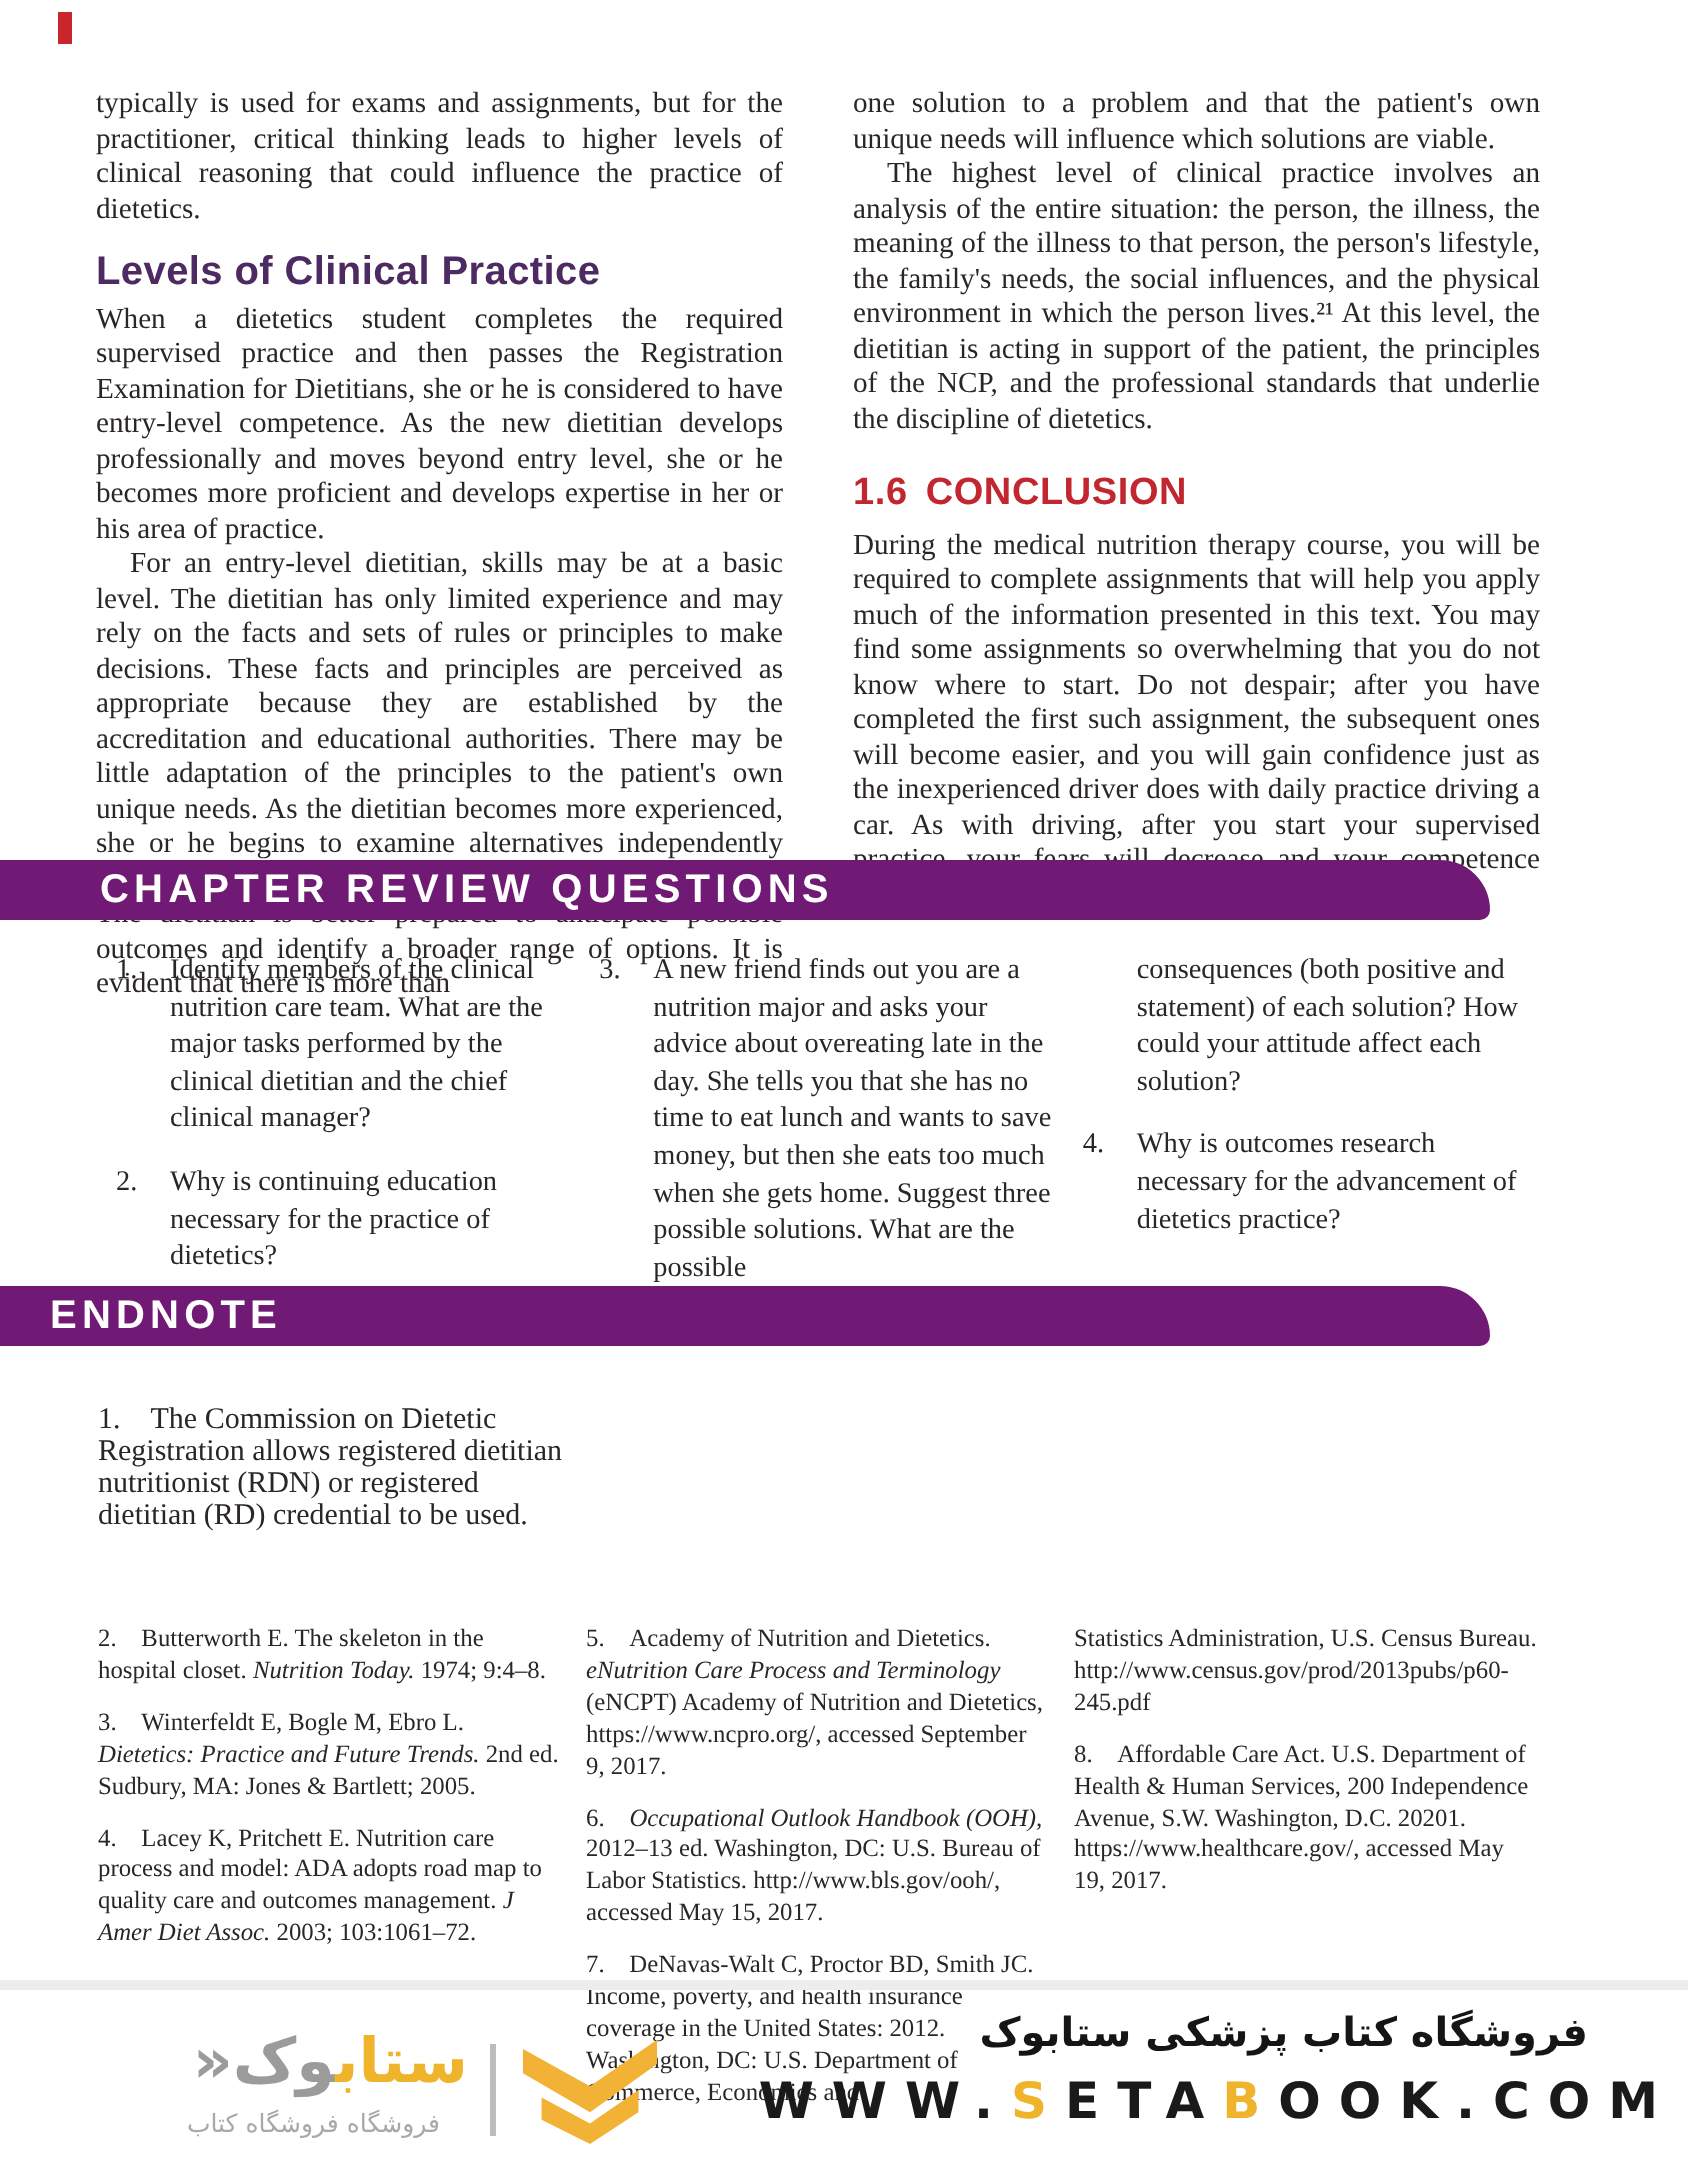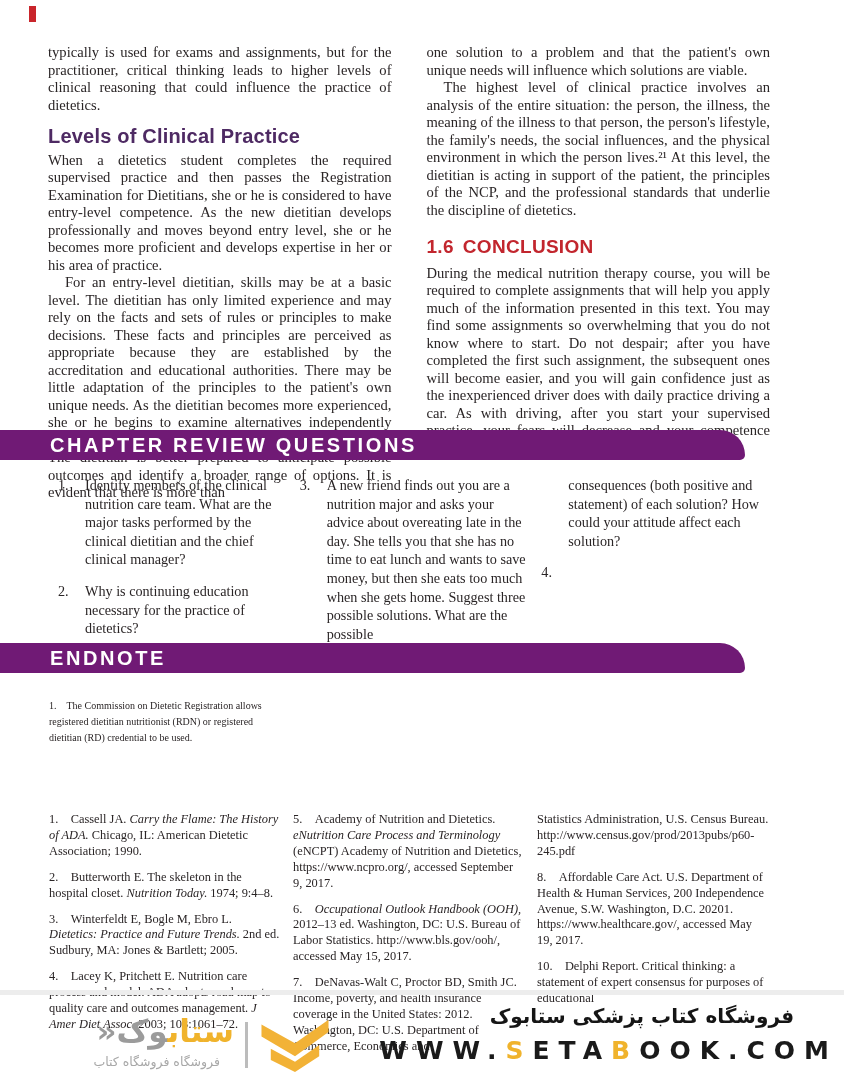--- a/index.html
+++ b/index.html
@@ -27,36 +27,36 @@
 
   
   .banner {
     position:absolute; left:0; width:745px; height:30px; background:#701a75;
     border-radius:0 30px 6px 0; color:#ffffff;
     font-family:"Liberation Sans", sans-serif; font-weight:700;
     font-size:20px; letter-spacing:2.6px;
     display:flex; align-items:center; padding-left:50px; box-sizing:border-box;
   }
   #banner-review { top:430px; }
-  #banner-endnote { top:643px; }
+  #banner-endnote { top:643px;padding-left:25px; }
   #banner-references { top:765px; }
 
   
   .questions {
     position:absolute; top:476px; left:58px; width:712px;
     display:flex; gap:13px; font-size:14.2px; line-height:18.6px;
   }
   .q-col { width:229px; }
   .q-item { display:grid; grid-template-columns:20px 1fr; column-gap:7px; margin-bottom:13px; }
   .q-num { }
 
   
   .endnote-text {
     position:absolute; top:688px; left:49px; width:235px;
-    font-size:10px; line-height:15.9px;
+    font-size:15px; line-height:15.9px;
   }
 
   
   .refs {
     position:absolute; top:812px; left:49px; width:721px;
     display:flex; gap:12px; font-size:12.4px; line-height:15.9px;
   }
   .ref-col { width:232px; }
   .ref-item { margin:0 0 10px 0; }
   .it { font-style:italic; }
@@ -130,45 +130,44 @@
         <span class="q-text">A new friend finds out you are a nutrition major and asks your advice about overeating late in the day. She tells you that she has no time to eat lunch and wants to save money, but then she eats too much when she gets home. Suggest three possible solutions. What are the possible</span>
       </div>
     </div>
     <div class="q-col">
       <div class="q-item">
         <span class="q-num"></span>
         <span class="q-text">consequences (both positive and statement) of each solution? How could your attitude affect each solution?</span>
       </div>
       <div class="q-item">
         <span class="q-num">4.</span>
+        <span class="q-text">Why is outcomes research necessary for the advancement of dietetics practice?</span>
       </div>
     </div>
   </div>
 
   <div class="banner" id="banner-endnote">
     <span>ENDNOTE</span>
   </div>
   <p class="endnote-text">1. The Commission on Dietetic Registration allows registered dietitian nutritionist (RDN) or registered dietitian (RD) credential to be used.</p>
 
   <div class="refs">
     <div class="ref-col">
-      <p class="ref-item"><span>1. Cassell JA. </span><span class="it">Carry the Flame: The History of ADA.</span><span> Chicago, IL: American Dietetic Association; 1990.</span></p>
       <p class="ref-item"><span>2. Butterworth E. The skeleton in the hospital closet. </span><span class="it">Nutrition Today.</span><span> 1974; 9:4–8.</span></p>
       <p class="ref-item"><span>3. Winterfeldt E, Bogle M, Ebro L. </span><span class="it">Dietetics: Practice and Future Trends.</span><span> 2nd ed. Sudbury, MA: Jones &amp; Bartlett; 2005.</span></p>
       <p class="ref-item"><span>4. Lacey K, Pritchett E. Nutrition care process and model: ADA adopts road map to quality care and outcomes management. </span><span class="it">J Amer Diet Assoc.</span><span> 2003; 103:1061–72.</span></p>
     </div>
     <div class="ref-col">
       <p class="ref-item"><span>5. Academy of Nutrition and Dietetics. </span><span class="it">eNutrition Care Process and Terminology</span><span> (eNCPT) Academy of Nutrition and Dietetics, https://www.ncpro.org/, accessed September 9, 2017.</span></p>
       <p class="ref-item"><span>6. </span><span class="it">Occupational Outlook Handbook (OOH),</span><span> 2012–13 ed. Washington, DC: U.S. Bureau of Labor Statistics. http://www.bls.gov/ooh/, accessed May 15, 2017.</span></p>
       <p class="ref-item"><span>7. DeNavas-Walt C, Proctor BD, Smith JC. Income, poverty, and health insurance coverage in the United States: 2012. Washington, DC: U.S. Department of Commerce, Economics and</span></p>
     </div>
     <div class="ref-col">
       <p class="ref-item"><span>Statistics Administration, U.S. Census Bureau. http://www.census.gov/prod/2013pubs/p60-245.pdf</span></p>
       <p class="ref-item"><span>8. Affordable Care Act. U.S. Department of Health &amp; Human Services, 200 Independence Avenue, S.W. Washington, D.C. 20201. https://www.healthcare.gov/, accessed  May 19, 2017.</span></p>
-      <p class="ref-item"><span>10. Delphi Report. Critical thinking: a statement of expert consensus for purposes of educational</span></p>
     </div>
   </div>
 
   <div class="footer-divider"></div>
 
   <div class="logo">
     <svg class="logo-icon" viewBox="0 0 76 58" xmlns="http://www.w3.org/2000/svg">
       <path d="M2 7 L38 27 L74 2 L74 15 L38 41 L2 20 Z" fill="#f2b236"></path>
       <path d="M12 33 L38 47 L64 29 L64 41 L38 58 L12 45 Z" fill="#f2b236"></path>
     </svg>

